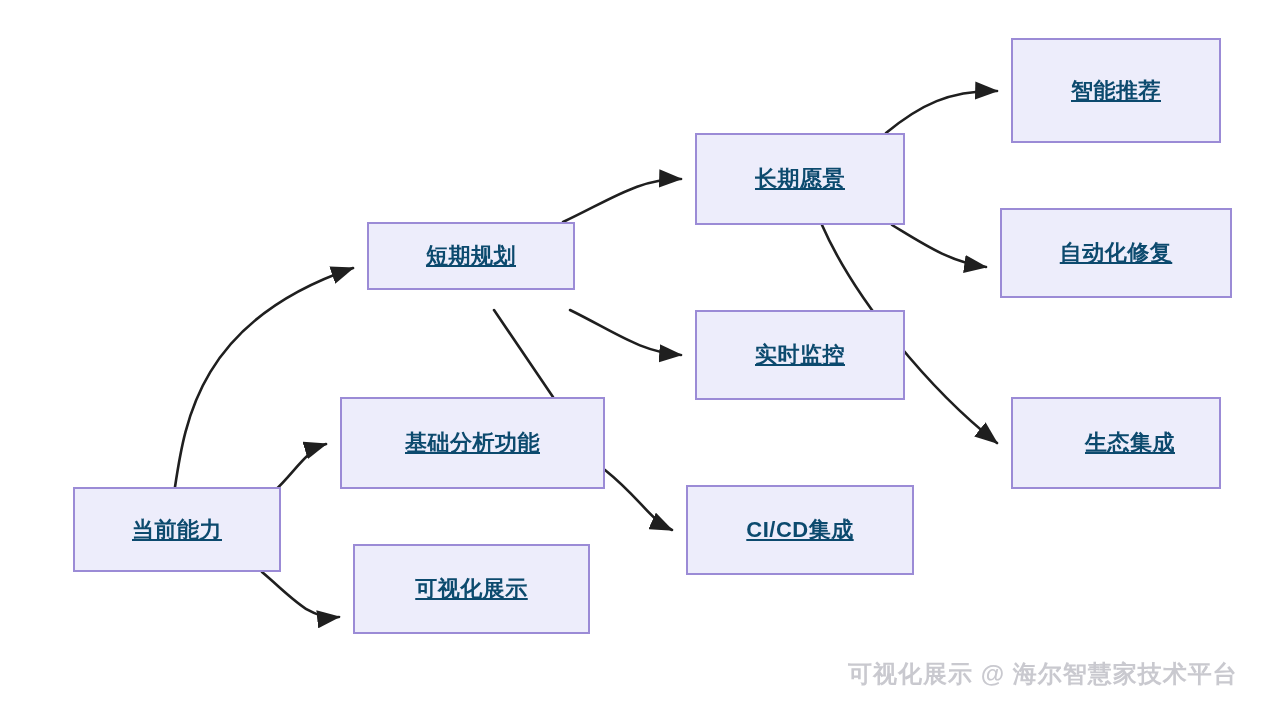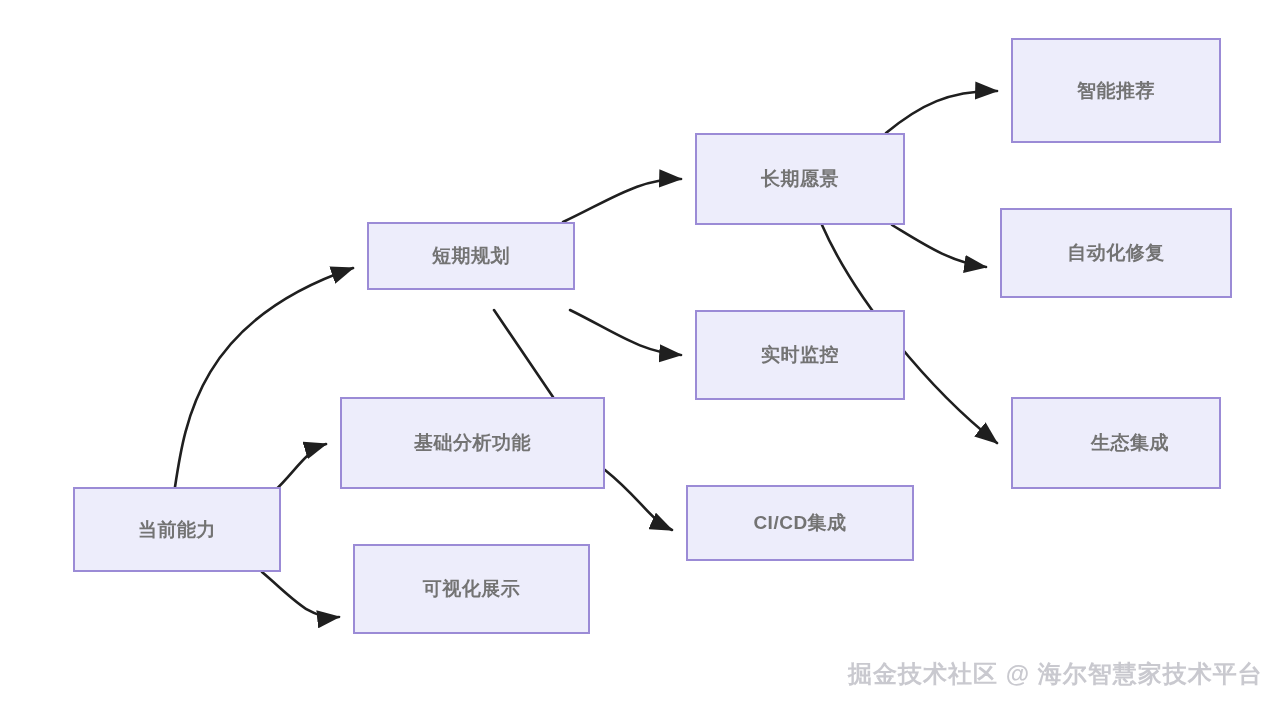--- a/index.html
+++ b/index.html
@@ -24,25 +24,26 @@
     pointer-events: none;
   }
   .node {
     position: absolute;
     box-sizing: border-box;
     background: #ededfb;
     border: 2px solid #9b8bd6;
     display: flex;
     align-items: center;
     justify-content: center;
-    color: #737373;
-    font-size: 19px;
+    color: #0c4a6e;
+    font-size: 22px;
     font-weight: 600;
     letter-spacing: 0.5px;
     z-index: 2;
+    text-decoration: underline;
   }
   .node-label {
     display: block;
     white-space: nowrap;
   }
   #watermark {
     position: absolute;
     color: #c9c9cf;
     font-size: 24px;
     font-weight: 600;
@@ -87,28 +88,28 @@
   </div>
   <div class="node" style="left: 353px; top: 544px; width: 237px; height: 90px; background: rgb(237, 237, 251); border-color: rgb(155, 139, 214);">
     <span class="node-label">可视化展示</span>
   </div>
   <div class="node" style="left: 695px; top: 133px; width: 210px; height: 92px; background: rgb(237, 237, 251); border-color: rgb(155, 139, 214); align-items: center;">
     <span class="node-label">长期愿景</span>
   </div>
   <div class="node" style="left: 695px; top: 310px; width: 210px; height: 90px; background: rgb(237, 237, 251); border-color: rgb(155, 139, 214);">
     <span class="node-label">实时监控</span>
   </div>
-  <div class="node" style="left: 686px; top: 485px; width: 228px; height: 76px; background: rgb(237, 237, 251); border-color: rgb(155, 139, 214); align-items: center;">
+  <div class="node" style="left: 686px; top: 485px; width: 228px; height: 90px; background: rgb(237, 237, 251); border-color: rgb(155, 139, 214); align-items: center;">
     <span class="node-label">CI/CD集成</span>
   </div>
   <div class="node" style="left: 1011px; top: 38px; width: 210px; height: 105px; background: rgb(237, 237, 251); border-color: rgb(155, 139, 214);">
     <span class="node-label">智能推荐</span>
   </div>
   <div class="node" style="left: 1000px; top: 208px; width: 232px; height: 90px; background: rgb(237, 237, 251); border-color: rgb(155, 139, 214);">
     <span class="node-label">自动化修复</span>
   </div>
   <div class="node" style="left: 1011px; top: 397px; width: 210px; height: 92px; background: rgb(237, 237, 251); border-color: rgb(155, 139, 214); padding-left: 28px;">
     <span class="node-label">生态集成</span>
   </div>
 
-  <div id="watermark" style="left: 848px; top: 658px; color: rgb(201, 201, 207);">掘金技术社区 @ 海尔智慧家技术平台</div>
+  <div id="watermark" style="left: 848px; top: 658px; color: rgb(201, 201, 207);">可视化展示 @ 海尔智慧家技术平台</div>
 
 </div>
 
 </body></html>

